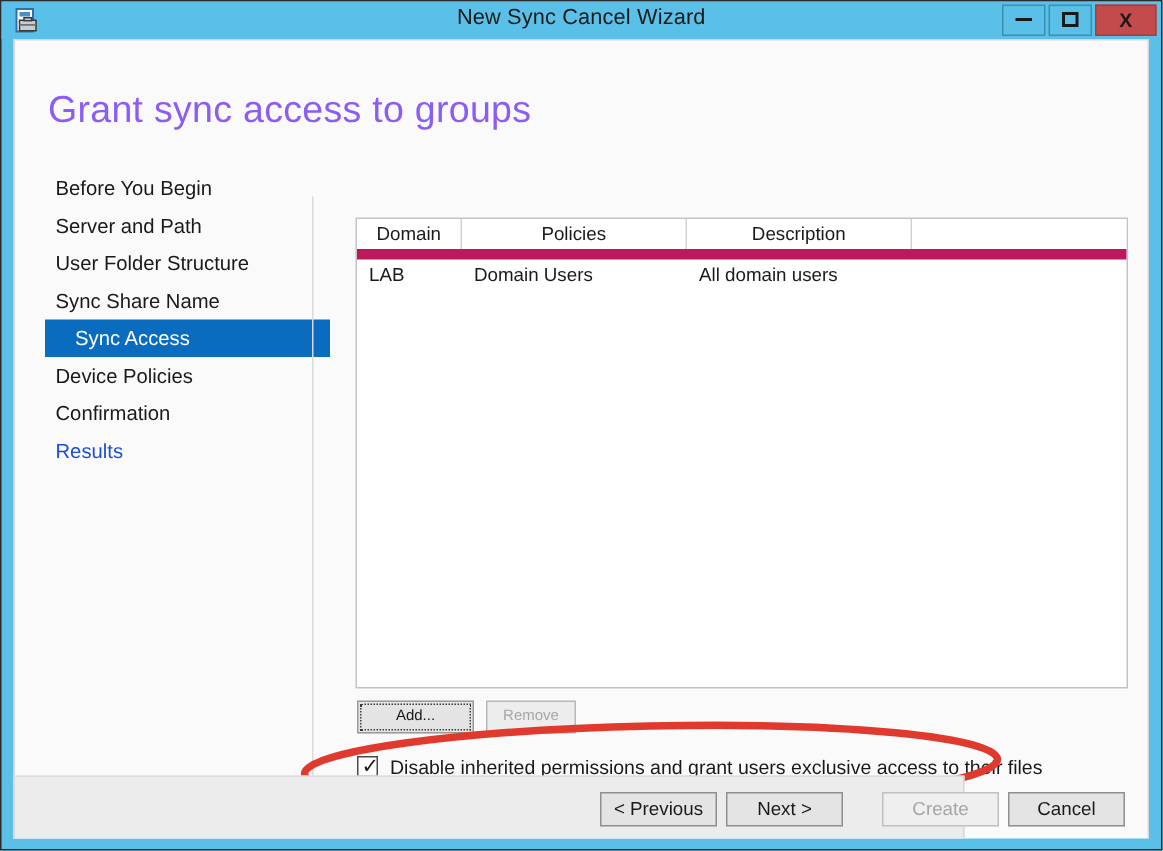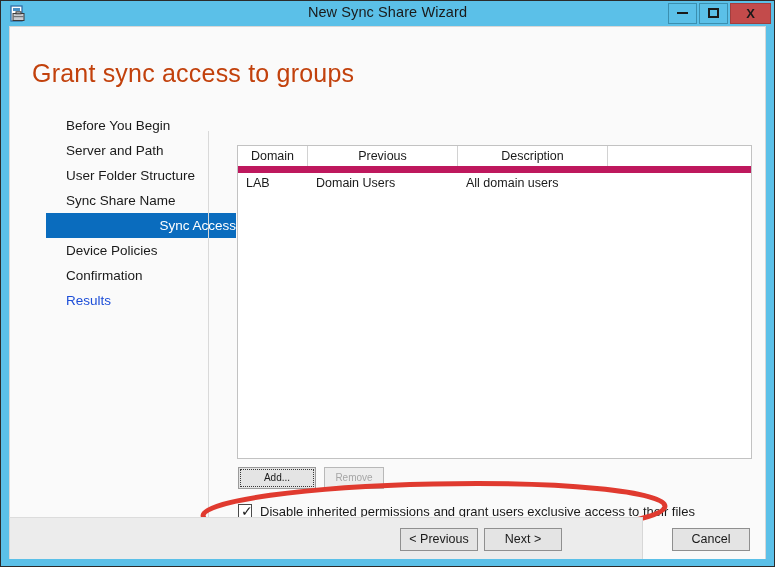--- a/index.html
+++ b/index.html
@@ -103,51 +103,50 @@
     border: 1px solid #d7d7d7;
     border-bottom: none;
   }
 
   
   #page-title {
     position: absolute;
     left: 22px;
     top: 32px;
     font-size: 25px;
-    color: #c2410c;
+    color: #8b5cf6;
     font-family: "Liberation Sans", sans-serif;
     font-weight: normal;
     letter-spacing: 0.2px;
   }
 
   
   #sidebar {
     position: absolute;
     left: 0;
     top: 86px;
     width: 190px;
   }
   .nav-item {
     position: relative;
     height: 25px;
     line-height: 25px;
-    padding-left: 56px;
+    padding-left: 27px;
     font-size: 13.5px;
     color: #1a1a1a;
     font-family: "Liberation Sans", sans-serif;
     white-space: nowrap;
     cursor: default;
   }
   .nav-item.selected {
     background: #0A6CBE;
     color: #ffffff;
-    margin-left: 36px;
+    margin-left: 20px;
     padding-left: 20px;
     width: 170px;
-    text-align: right;
   }
   .nav-item.disabled {
     color: #1d4ed8;
   }
   #sidebar-divider {
     position: absolute;
     left: 198px;
     top: 104px;
     width: 1px;
     height: 396px;
@@ -349,21 +348,21 @@
     <span id="title-icon">
       <svg width="18" height="18" viewBox="0 0 18 18">
         <rect x="2" y="1" width="11" height="15" fill="#ffffff" stroke="#2f6fa8" stroke-width="1.3"></rect>
         <rect x="4" y="3" width="7" height="3" fill="#4a90c4"></rect>
         <rect x="4" y="8.5" width="11" height="7" fill="#c9ccd1" stroke="#3a3a3a" stroke-width="1"></rect>
         <rect x="7" y="6.8" width="5" height="2" fill="#c9ccd1" stroke="#3a3a3a" stroke-width="1"></rect>
         <rect x="4" y="11" width="11" height="1.2" fill="#6f7478"></rect>
       </svg>
     </span>
 
-    <div id="title-text">New Sync Share Wizard</div>
+    <div id="title-text">New Sync Cancel Wizard</div>
 
     <div class="winbtn" id="btn-min">
       <span class="min-glyph"></span>
     </div>
     <div class="winbtn" id="btn-max">
       <span class="max-glyph"></span>
     </div>
     <div class="winbtn" id="btn-close">X</div>
   </div>
 
@@ -381,21 +380,21 @@
       <div class="nav-item">Confirmation</div>
       <div class="nav-item disabled">Results</div>
     </div>
     <div id="sidebar-divider"></div>
 
     <div id="main">
 
       <div id="acl-table">
         <div id="acl-header">
           <div class="th" id="th-domain">Domain</div>
-          <div class="th" id="th-principal">Previous</div>
+          <div class="th" id="th-principal">Policies</div>
           <div class="th" id="th-desc">Description</div>
           <div class="th" id="th-blank"></div>
         </div>
         <div class="tr">
           <div class="td td-domain">LAB</div>
           <div class="td td-desc">All domain users</div>
           <div class="td td-principal">Domain Users</div>
         </div>
       </div>
 
@@ -415,16 +414,17 @@
       <svg id="annotation" viewBox="0 0 486 68">
         <ellipse cx="238" cy="32" rx="231" ry="27" fill="none" stroke="#E03A2F" stroke-width="5" transform="rotate(-1.2 238 32)"></ellipse>
       </svg>
 
     </div>
   </div>
 
   <div id="footer">
     <div class="navbtn" id="btn-previous">&lt; Previous</div>
     <div class="navbtn" id="btn-next">Next &gt;</div>
+    <div class="navbtn" id="btn-create">Create</div>
     <div class="navbtn" id="btn-cancel">Cancel</div>
   </div>
 
 </div>
 
 </body></html>

